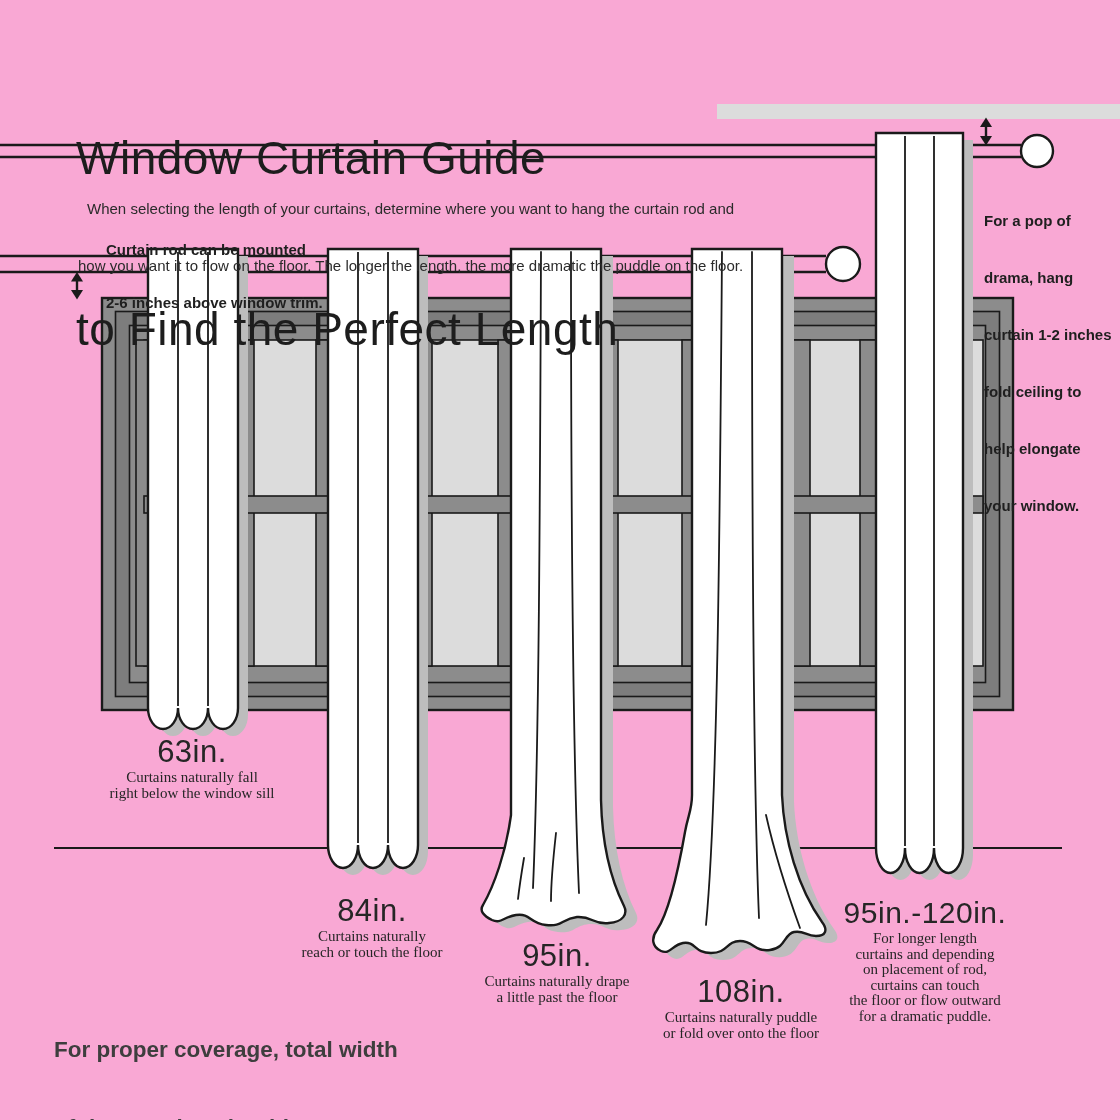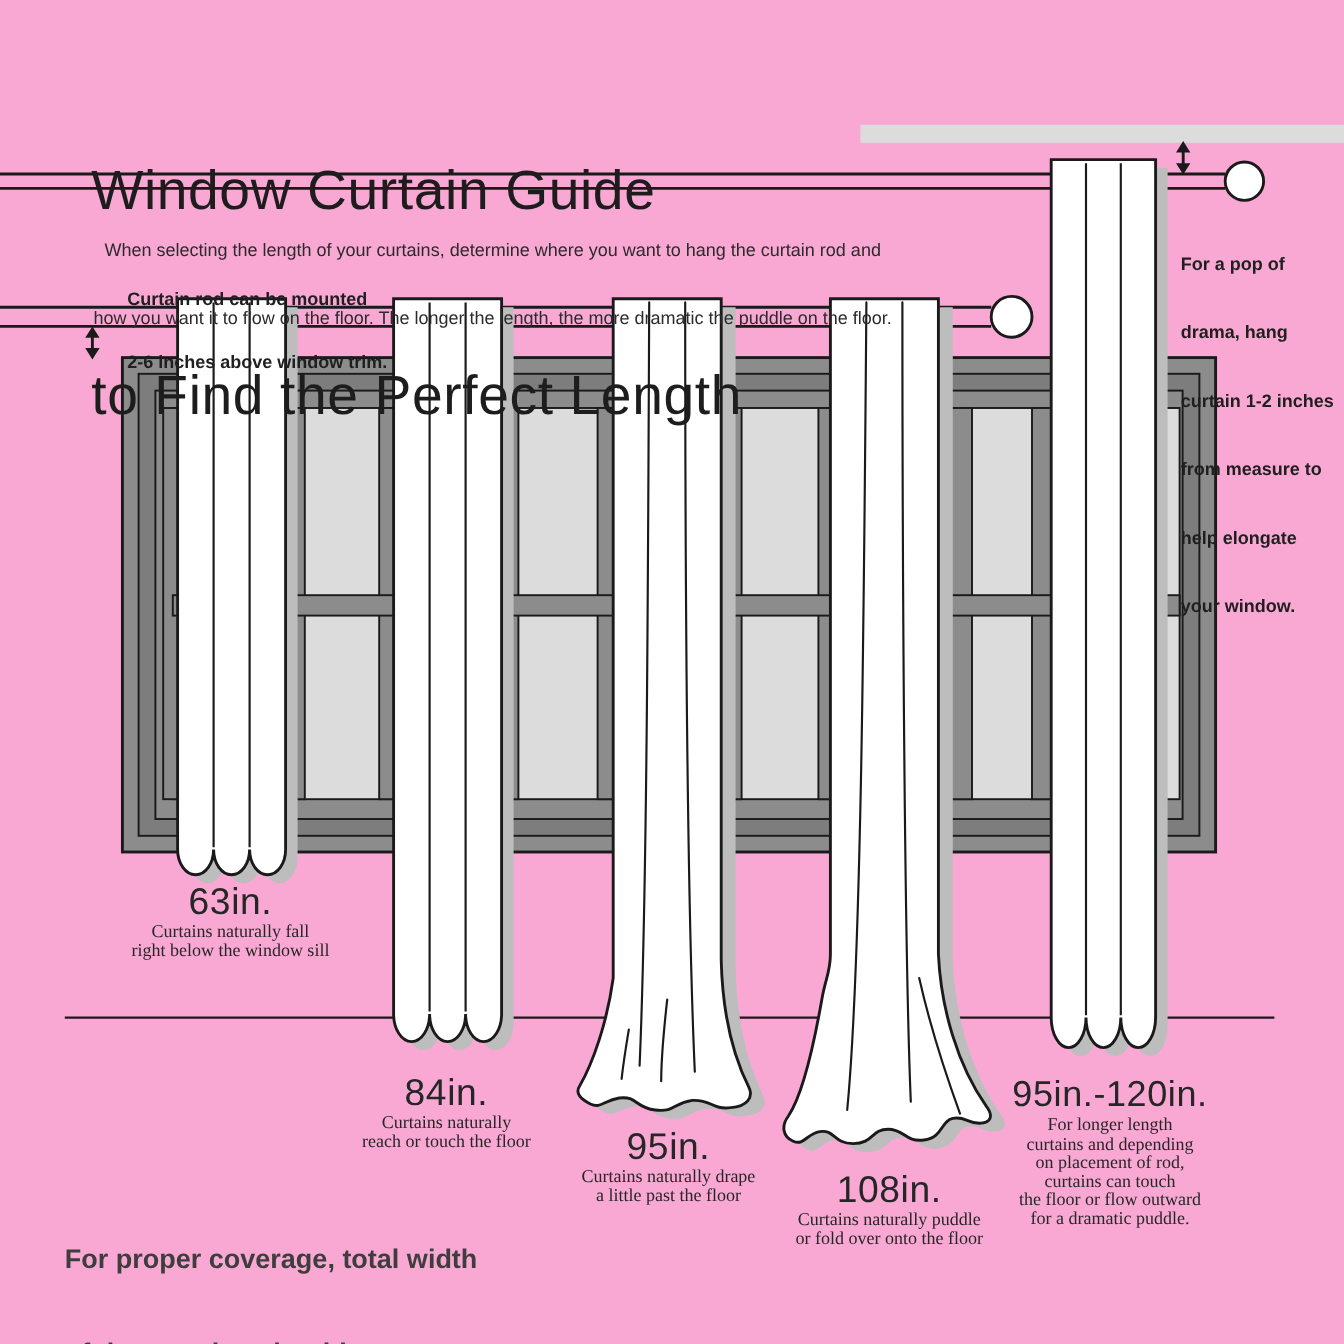--- a/index.html
+++ b/index.html
@@ -112,21 +112,21 @@
 
   <div class="txt rodnote">
     <div>Curtain rod can be mounted</div>
     <div>2-6 inches above window trim.</div>
   </div>
 
   <div class="txt ceilnote">
     <div>For a pop of</div>
     <div>drama, hang</div>
     <div>curtain 1-2 inches</div>
-    <div>from measure to</div>
+    <div>fold ceiling to</div>
     <div>help elongate</div>
     <div>your window.</div>
   </div>
 
   <div class="cl" style="left:192px;top:734px;">
     <div class="len">63in.</div>
     <div class="d">Curtains naturally fall</div>
     <div class="d">right below the window sill</div>
   </div>
 

